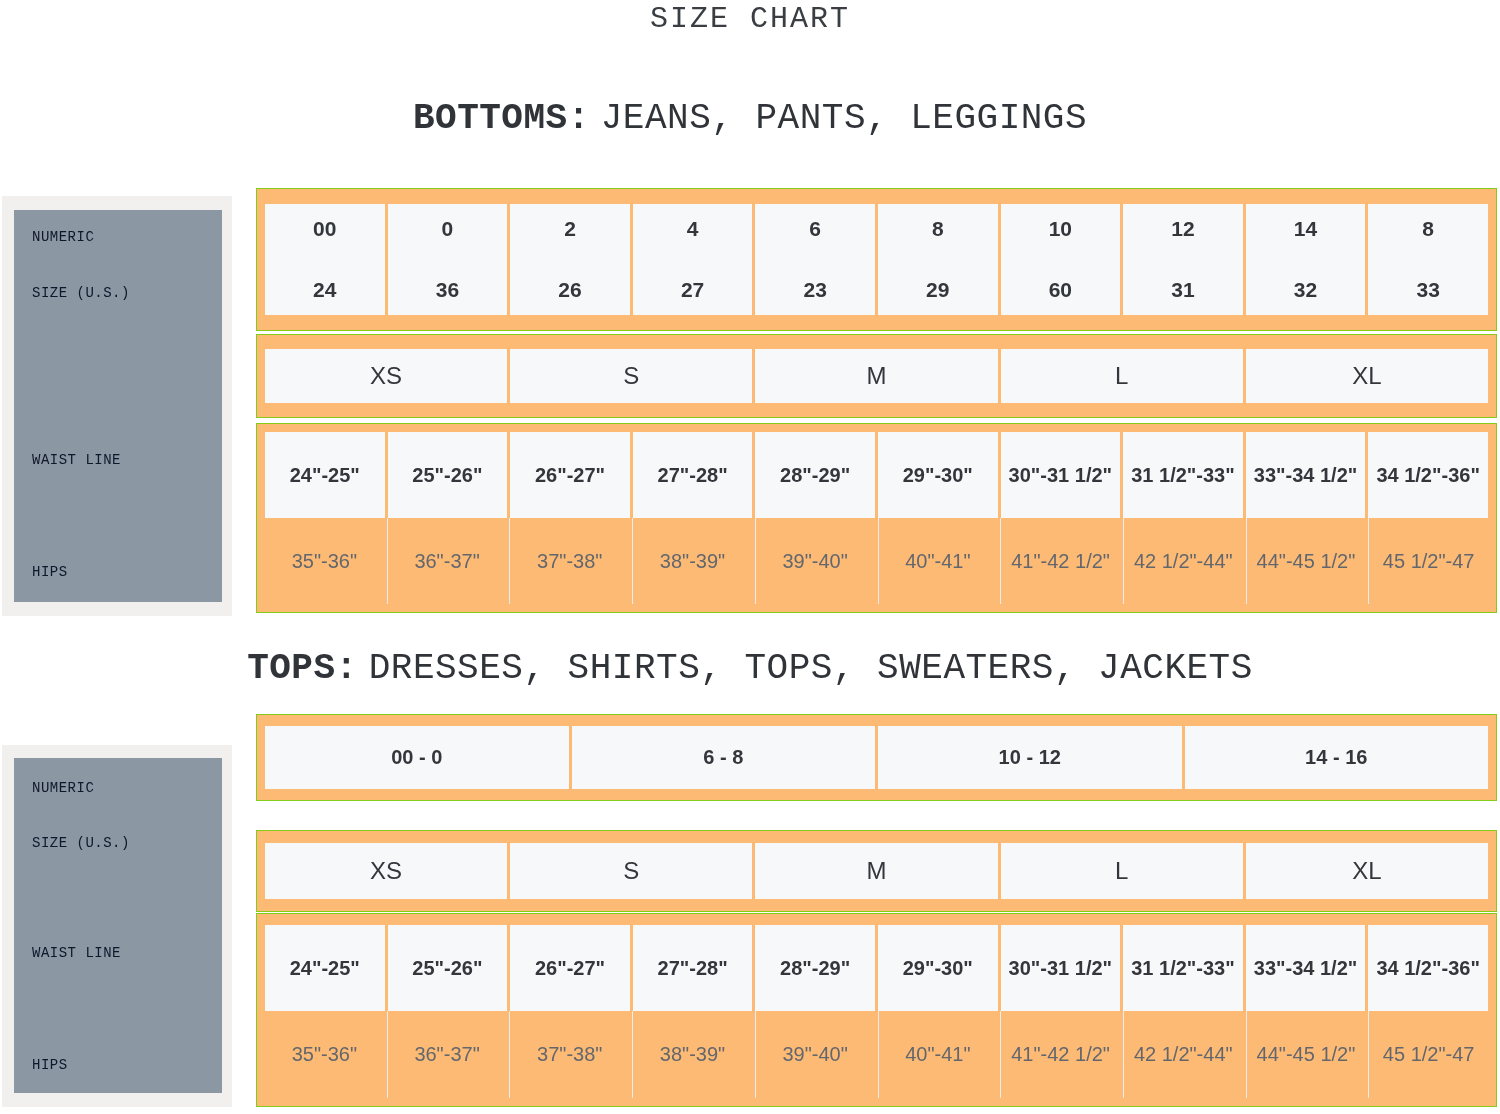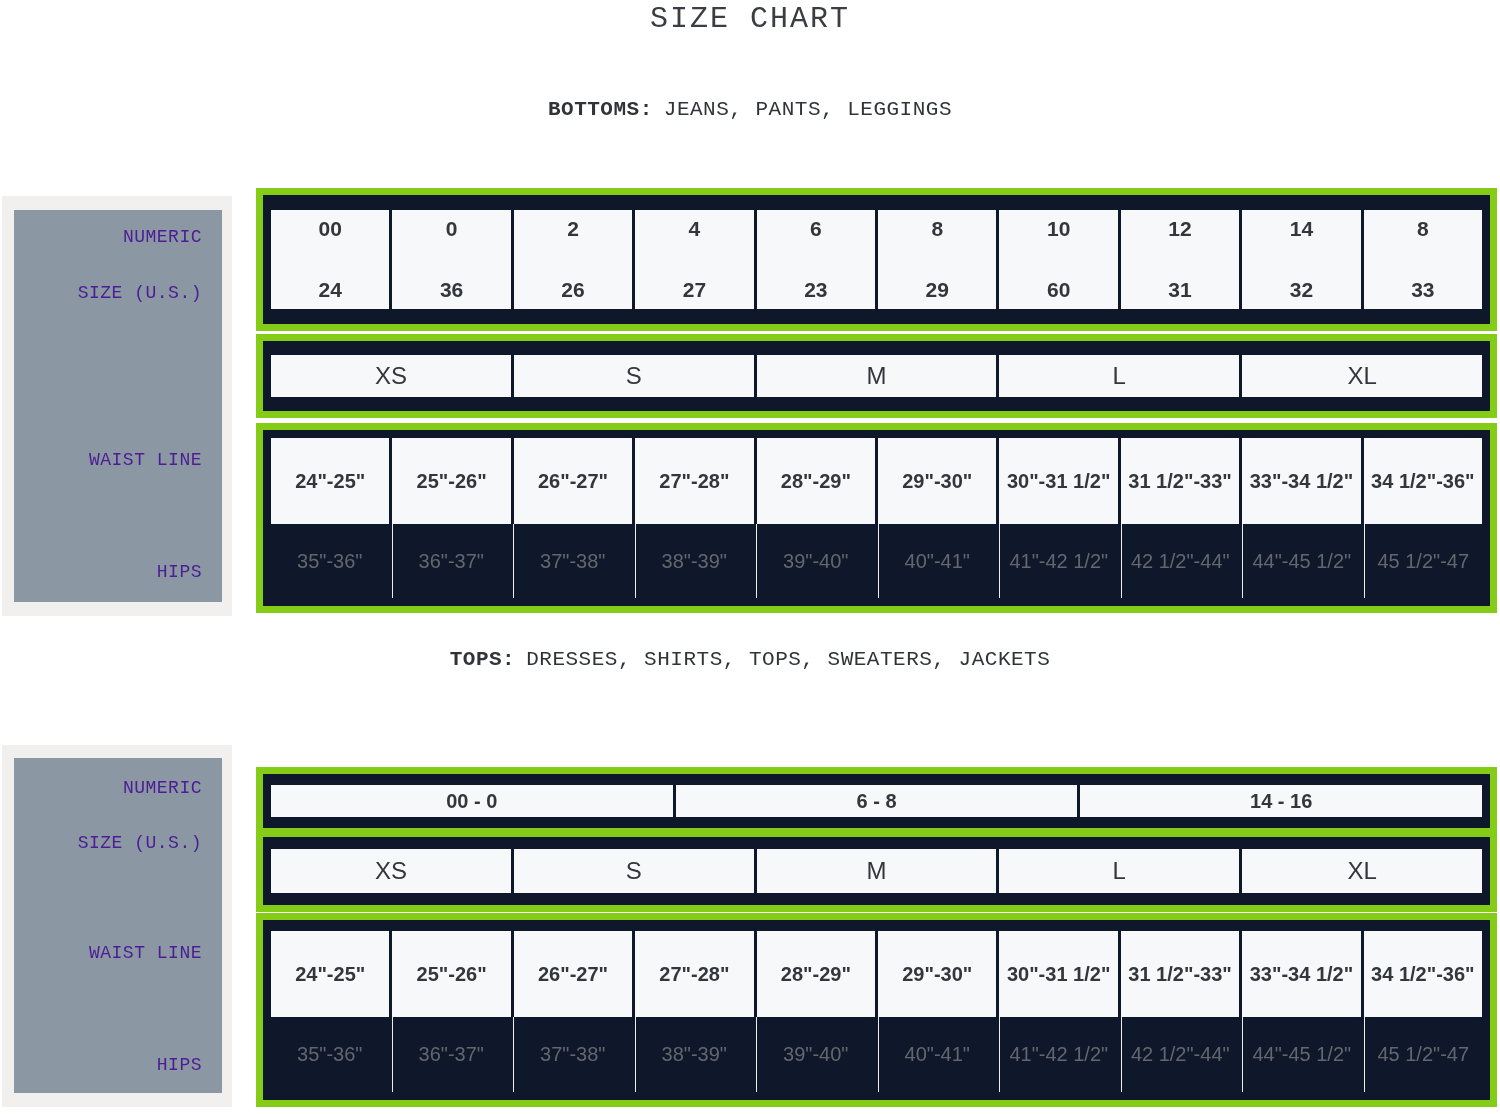--- a/index.html
+++ b/index.html
@@ -9,37 +9,37 @@
     font-family:"Liberation Sans", sans-serif; color:#33373c;
   }
   .abs { position:absolute;font-family:Liberation Mono, monospace; }
 
   .page-title {
     top:2px; left:0; width:100%; text-align:center;
     font-size:30px; font-weight:400; letter-spacing:2px; color:#3a3e43;
   }
   .section-heading {
     left:0; width:100%; text-align:center;
-    font-size:21px; color:#303439; letter-spacing:0.5px;
+    font-size:36px; color:#303439; letter-spacing:0.5px;
   }
   .section-heading .h-bold { font-weight:700; }
   .section-heading .h-rest { font-weight:400; margin-left:11px; }
 
   
   .side-frame { left:2px; width:230px; background:#f1f0ee; }
   .side-box   { position:absolute; left:12px; top:14px; width:208px; background:#8b97a3; }
   .side-label {
-    position:absolute; right:20px; width:170px; text-align:right;
-    font-size:18px; color:#4c1d95; letter-spacing:0.5px; line-height:26px;
+    position:absolute; right:20px; width:170px; text-align:left;
+    font-size:14px; color:#0f172a; letter-spacing:0.5px; line-height:26px;
   }
 
   
   .blk {
     position:absolute; left:256px; width:1241px;
-    border:7px solid #84cc16; background:#0f172a;
+    border:1px solid #84cc16; background:#fdba74;
     display:flex; flex-direction:column;
   }
   .row { display:flex; flex:1; gap:3px; }
   .c {
     flex:1; background:#f7f8fa;
     display:flex; flex-direction:column; align-items:center; justify-content:center;
     text-align:center; font-size:21px; line-height:1.35; color:#33373c;
     padding:0 6px;
   }
   .c.two { gap:32px; font-weight:700; }
@@ -158,24 +158,25 @@
 
 <div class="abs side-frame" style="top:745px;height:362px;">
   <div class="side-box" style="top:13px;height:335px;">
     <div class="side-label" style="top:17px;">NUMERIC</div>
     <div class="side-label" style="top:72px;">SIZE (U.S.)</div>
     <div class="side-label" style="top:182px;">WAIST LINE</div>
     <div class="side-label" style="top:294px;">HIPS</div>
   </div>
 </div>
 
-<div class="blk" style="top:767px;height:68px;padding:11px 8px;">
+<div class="blk" style="top:714px;height:87px;padding:11px 8px;">
   <div class="row">
     <div class="c bold">00 - 0</div>
     <div class="c bold">6 - 8</div>
+    <div class="c bold">10 - 12</div>
     <div class="c bold">14 - 16</div>
   </div>
 </div>
 
 <div class="blk" style="top:830px;height:82px;padding:12px 8px;">
   <div class="row">
     <div class="c letter">XS</div>
     <div class="c letter">S</div>
     <div class="c letter">M</div>
     <div class="c letter">L</div>

